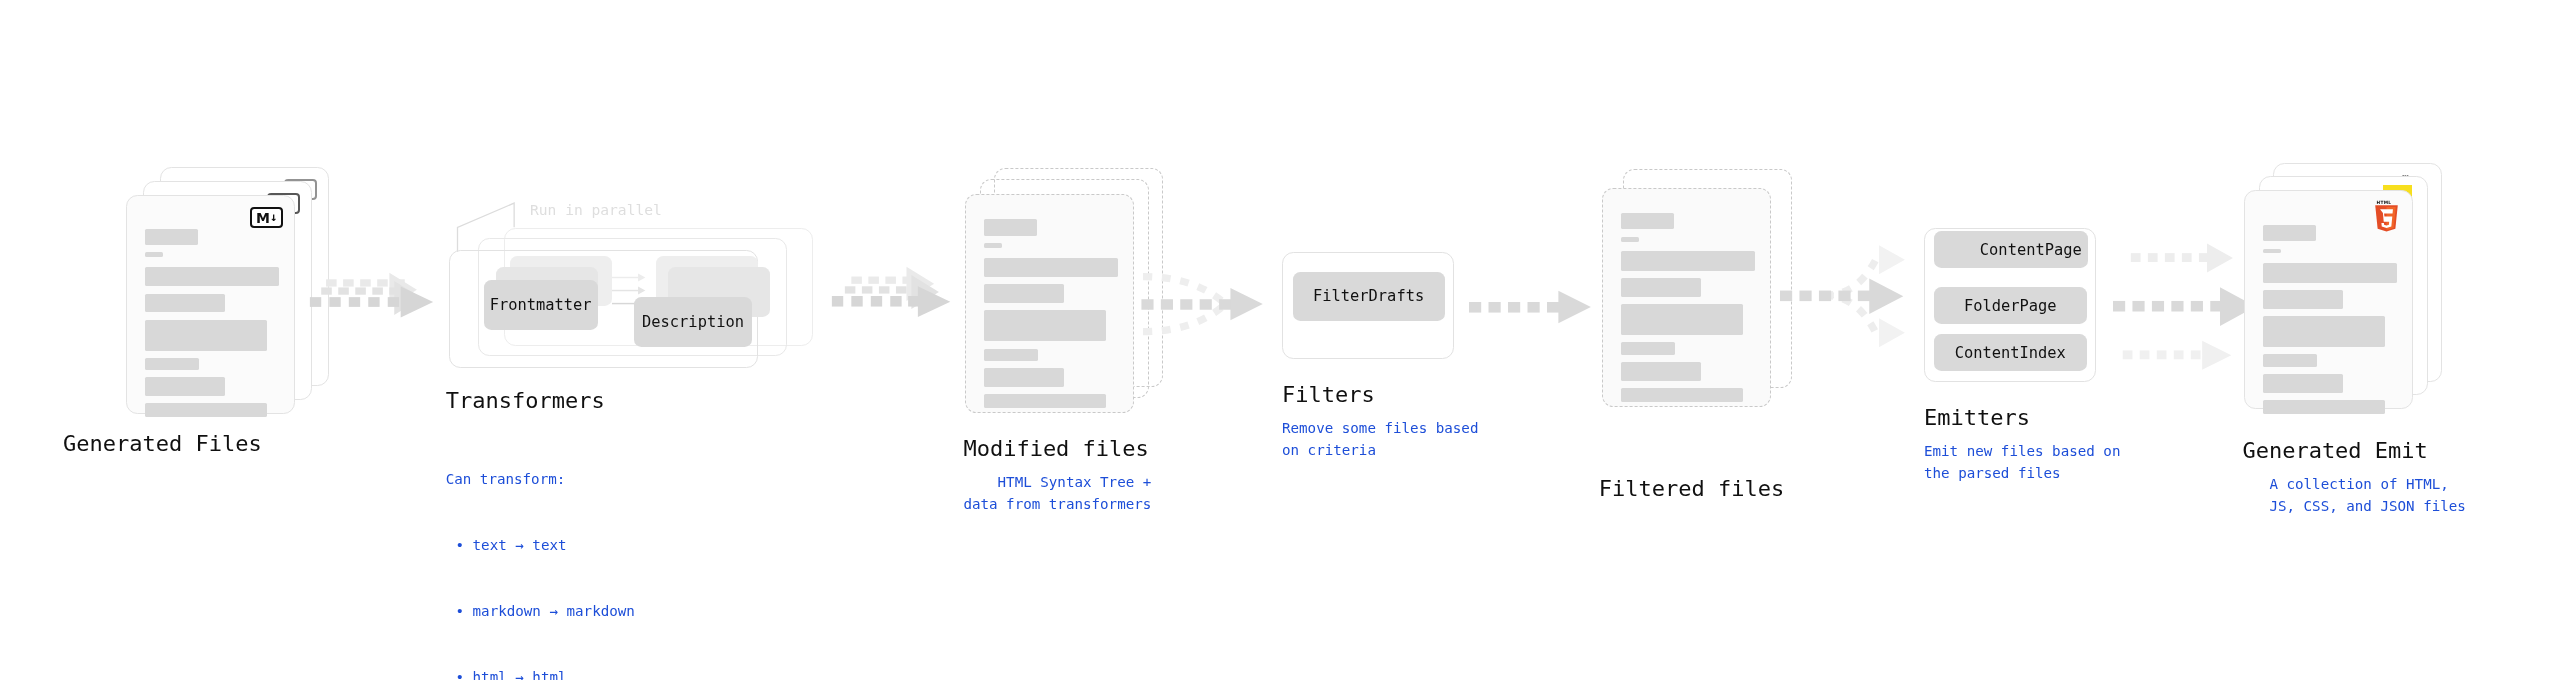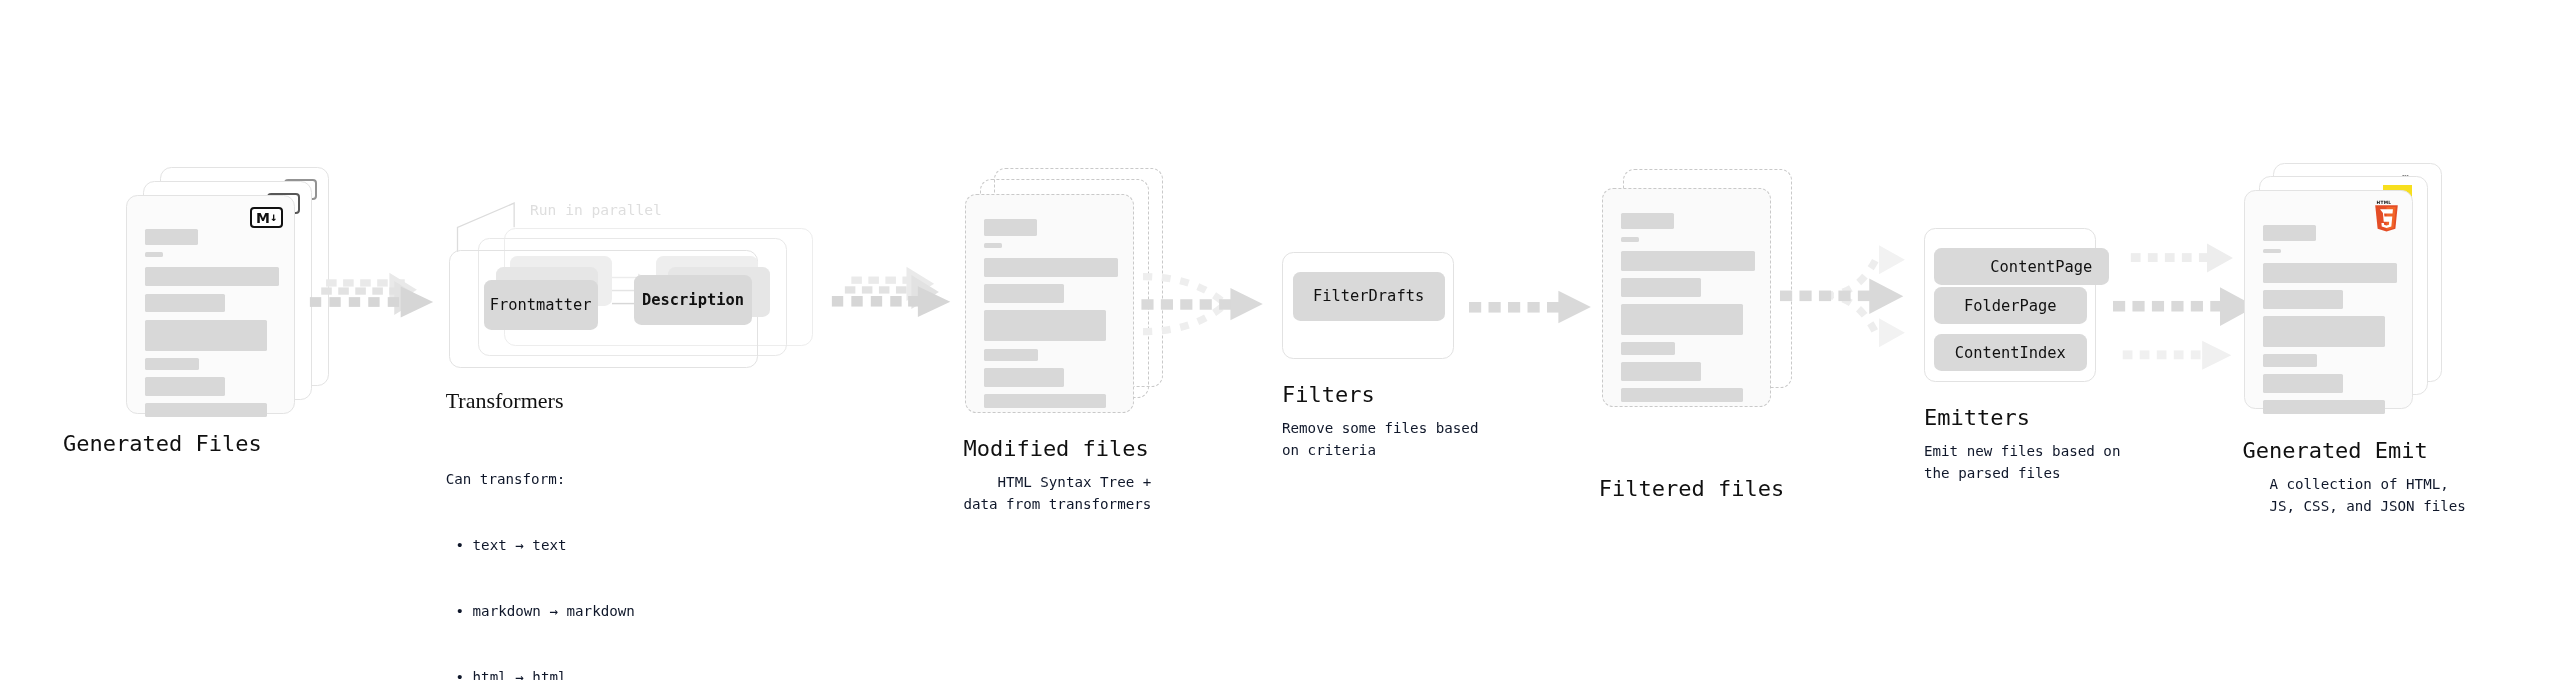--- a/index.html
+++ b/index.html
@@ -56,21 +56,21 @@
   .title{
     font-size:22px;
     font-weight:400;
     color:#101010;
     white-space:nowrap;
     letter-spacing:0px;
   }
   .sub{
     font-size:14.2px;
     line-height:1.55;
-    color:#0f172a;
+    color:#1d4ed8;
     white-space:pre;
   }
 
   
   .gbox{
     position:absolute;
     border:1.3px solid #e2e2e2;
     border-radius:11.4px;
     background:transparent;
     box-sizing:border-box;
@@ -196,23 +196,23 @@
             <path d="M32 19 L41 24 L32 29 Z" stroke="none"></path>
         </g>
         <g stroke="#d7d7d7" stroke-width="1.8" fill="#d7d7d7">
           <line x1="0" y1="40" x2="32" y2="40"></line>
             <path d="M32 35 L41 40 L32 45 Z" stroke="none"></path>
         </g>
       </svg>
     </div>
 
     <div class="chip" style="left:14.6px;top:85px;width:114px;height:50px;margin-left:20px;">Frontmatter</div>
-    <div class="chip" style="left:185px;top:80px;width:118px;height:50px;font-weight:bold;">Description</div>
-
-    <div class="title abs" style="left:-3.3px;top:193px;font-family:Liberation Serif, serif;">Transformers</div>
+    <div class="chip" style="left:185px;top:102px;width:118px;height:50px;">Description</div>
+
+    <div class="title abs" style="left:-3.3px;top:193px;">Transformers</div>
 
     <div class="sub abs" style="left:-3.3px;top:229px;">
       <div>Can transform:</div>
       <div style="padding-left:9.8px;">• text → text</div>
       <div style="padding-left:9.8px;">• markdown → markdown</div>
       <div style="padding-left:9.8px;">• html → html</div>
     </div>
   </div>
 
   <div class="abs" style="left:827px;top:270px;">
@@ -335,21 +335,21 @@
           <rect x="48" y="72" width="15" height="13"></rect>
           <rect x="72" y="72" width="15" height="13"></rect>
           <rect x="96" y="72" width="15" height="13"></rect>
         <path d="M110 57 L152 79 L110 101 Z"></path>
       </g>
     </svg>
   </div>
 
   <div class="abs" style="left:1924px;top:228px;">
     <div class="gbox" style="left:0px;top:0px;width:172px;height:154px;"></div>
-    <div class="chip" style="left:9.8px;top:20px;width:175px;height:37px;padding-left:40px;">ContentPage</div>
+    <div class="chip" style="left:9.8px;top:3px;width:154px;height:37px;padding-left:40px;">ContentPage</div>
     <div class="chip" style="left:9.8px;top:59px;width:153px;height:37px;">FolderPage</div>
     <div class="chip" style="left:9.8px;top:106px;width:153px;height:37px;">ContentIndex</div>
     <div class="title abs" style="left:0px;top:177px;">Emitters</div>
     <div class="sub abs" style="left:0px;top:212px;">Emit new files based on
 the parsed files</div>
   </div>
 
   <div class="abs" style="left:2113px;top:232px;">
     <svg width="154" height="146" viewBox="0 0 190 180">
       <g fill="#ededed">

